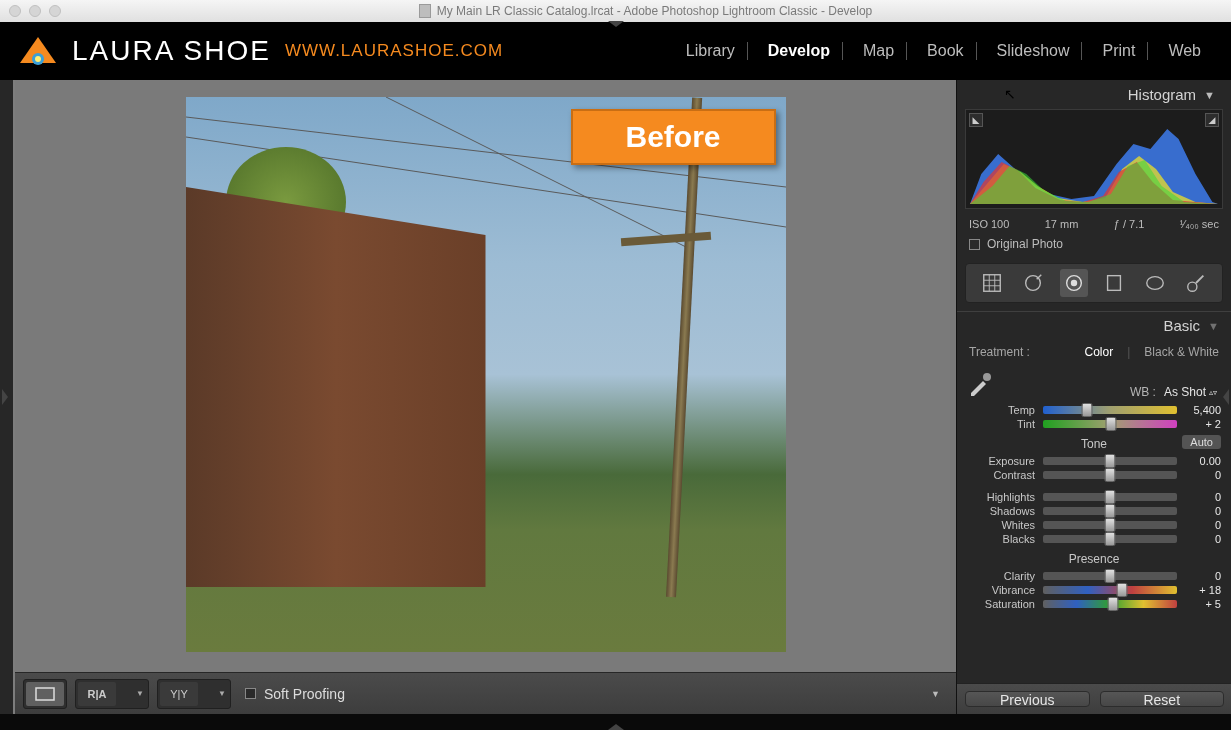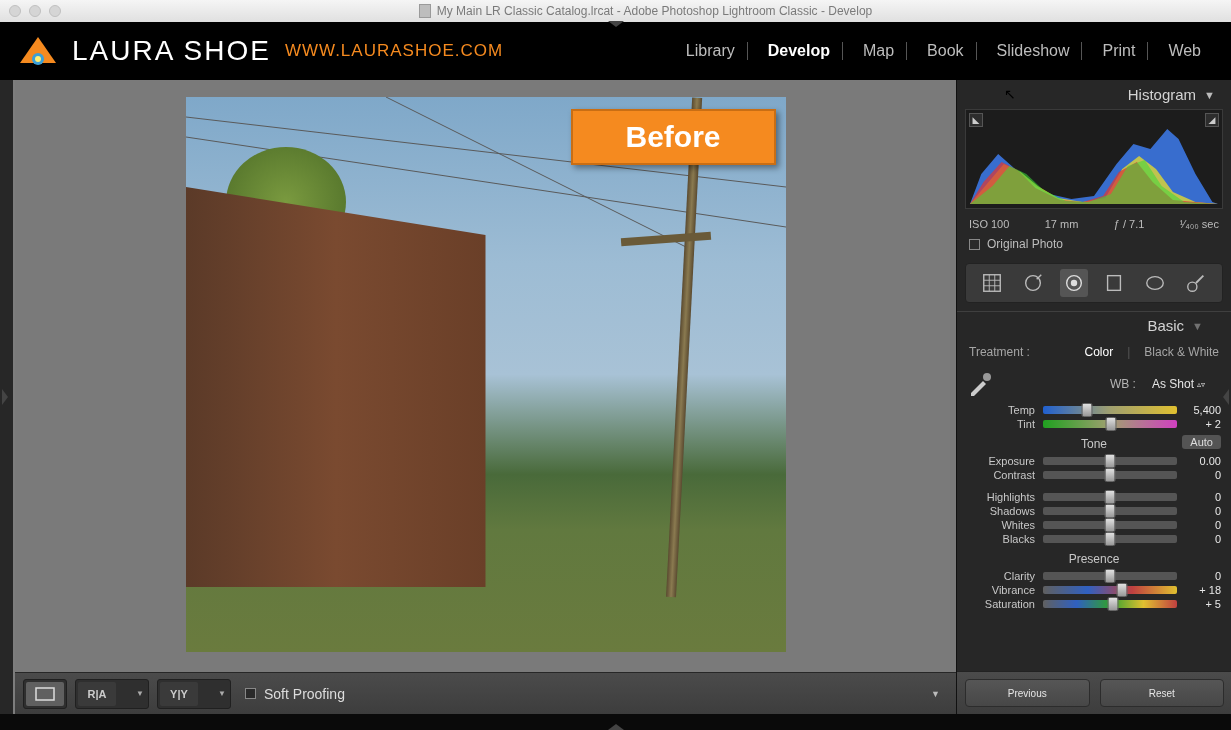--- a/index.html
+++ b/index.html
@@ -54,28 +54,28 @@
   .exif-row { display:flex; justify-content:space-between; padding:3px 12px; font-size:11px; color:#bcbcbc; }
   .orig-row { padding:4px 12px 8px; display:flex; align-items:center; gap:7px; font-size:12px; color:#bcbcbc; }
   .chk { width:11px; height:11px; border:1px solid #888; background:#2a2a2a; }
   
   .tool-strip { margin:4px 8px; background:#3a3a3a; border:1px solid #222; border-radius:4px; height:40px; display:flex; align-items:center; justify-content:space-around; padding:0 6px; }
   .tool { width:28px; height:28px; display:flex; align-items:center; justify-content:center; color:#bbb; cursor:pointer; border-radius:3px; }
   .tool.active { background:#555; }
   .tool svg { width:22px; height:22px; }
   
   .basic-panel { margin:4px 0 0; }
-  .basic-panel .panel-header { border-top:1px solid #3f3f3f; padding:5px 28px; }
+  .basic-panel .panel-header { border-top:1px solid #3f3f3f; padding:5px 12px; }
   
   .treatment { display:flex; align-items:center; justify-content:space-between; padding:6px 12px; font-size:12px; color:#a5a5a5; }
   .treatment .opts { display:flex; gap:14px; }
   .treatment .opts span.active { color:#fff; }
   .treatment .opts .sep { color:#555; }
   
-  .wb-row { display:flex; align-items:center; padding:4px 22px 4px 8px; gap:16px; }
+  .wb-row { display:flex; align-items:flex-end; padding:4px 10px 4px 8px; gap:8px; }
   .eyedrop { width:30px; height:30px; }
   .wb-row .wblabel { flex:1; text-align:right; color:#b5b5b5; font-size:12px; }
   .wb-row .wbval { color:#e5e5e5; font-size:12px; margin-left:auto; padding-right:4px; display:flex; gap:3px; align-items:center; }
   
   .slider-row { display:flex; align-items:center; padding:1px 10px; font-size:11px; gap:8px; }
   .slider-row .label { width:68px; text-align:right; color:#c8c8c8; }
   .slider-row .track { flex:1; height:8px; border-radius:2px; position:relative; background:#555; }
   .slider-row .thumb { position:absolute; top:-3px; width:11px; height:14px; background:linear-gradient(#e0e0e0,#999); border-radius:2px; border:1px solid #666; transform:translateX(-50%); }
   .slider-row .val { width:36px; text-align:right; color:#e8e8e8; }
   .track.temp { background:linear-gradient(90deg,#2060d0,#a0a070,#e0c030); }
@@ -88,21 +88,21 @@
   
   
   .bottom-bar { height:42px; background:linear-gradient(#4b4b4b,#3d3d3d); border-top:1px solid #272727; display:flex; align-items:center; padding:0 8px; gap:8px; }
   .btn-group { display:flex; gap:18px; background:#2f2f2f; border:1px solid #202020; border-radius:3px; padding:2px; }
   .tb-btn { width:38px; height:24px; background:#3a3a3a; border-radius:2px; display:flex; align-items:center; justify-content:center; color:#ccc; font-size:11px; cursor:pointer; position:relative; }
   .tb-btn.active { background:#606060; }
   .tb-drop { width:12px; display:flex; align-items:center; justify-content:center; font-size:8px; color:#aaa; }
   .soft-proof { display:flex; align-items:center; gap:8px; margin-left:6px; color:#ddd; font-size:14px; }
   .bb-spacer { flex:1; }
   .bb-right { width:275px; display:flex; gap:10px; padding:0 8px; }
-  .bb-right button { flex:1; height:28px; background:linear-gradient(#565656,#474747); border:1px solid #2c2c2c; border-radius:4px; color:#e6e6e6; font-size:10px; cursor:pointer; }
+  .bb-right button { flex:1; height:16px; background:linear-gradient(#565656,#474747); border:1px solid #2c2c2c; border-radius:4px; color:#e6e6e6; font-size:14px; cursor:pointer; }
   .dd-arrow { font-size:9px; color:#bbb; margin-left:auto; margin-right:8px; }
   
   .bottom-expand { position:absolute; bottom:0; left:50%; transform:translateX(-50%); width:0; height:0; border-left:8px solid transparent; border-right:8px solid transparent; border-bottom:6px solid #444; }
   .side-expand { position:absolute; top:50%; transform:translateY(-50%); width:0; height:0; }
   .side-expand.left { left:2px; border-top:8px solid transparent; border-bottom:8px solid transparent; border-left:6px solid #444; }
   .side-expand.right { right:2px; border-top:8px solid transparent; border-bottom:8px solid transparent; border-right:6px solid #444; }
 </style>
 </head>
 <body>
 
@@ -169,21 +169,21 @@
             <svg width="20" height="14">
               <rect x="1" y="1" width="18" height="12" fill="none" stroke="#ddd" stroke-width="1.5"></rect>
             </svg>
           </div>
       </div>
       <div class="btn-group">
         <div class="tb-btn" style="font-weight:600">R|A</div>
         <div class="tb-drop">▼</div>
       </div>
       <div class="btn-group">
-        <div class="tb-btn" style="font-weight:700">Y|Y</div>
+        <div class="tb-btn" style="font-weight:400">Y|Y</div>
         <div class="tb-drop">▼</div>
       </div>
       <div class="soft-proof">
         <div class="chk"></div>
         <span>Soft Proofing</span>
       </div>
       <div class="bb-spacer"></div>
       <span class="dd-arrow">▼</span>
     </div>
   </div>

